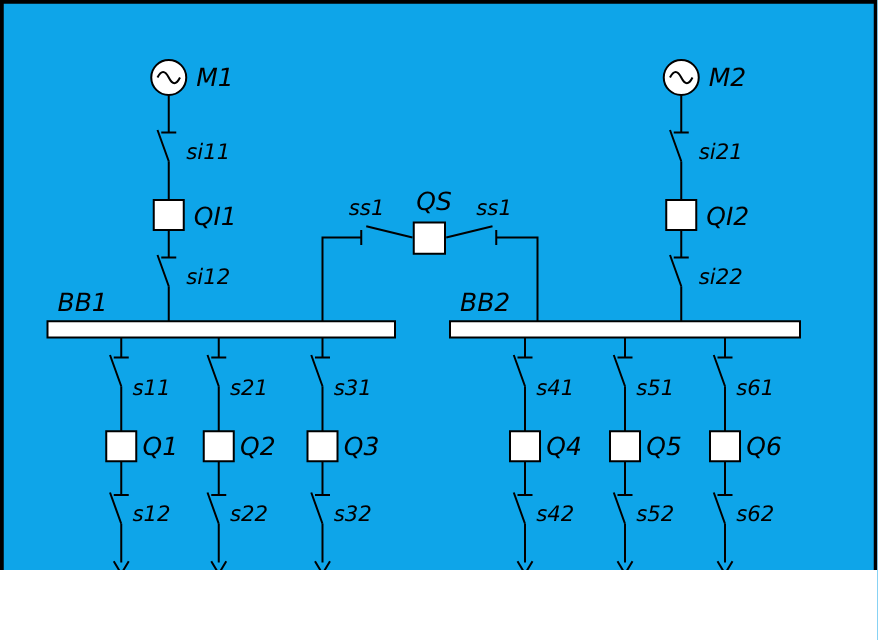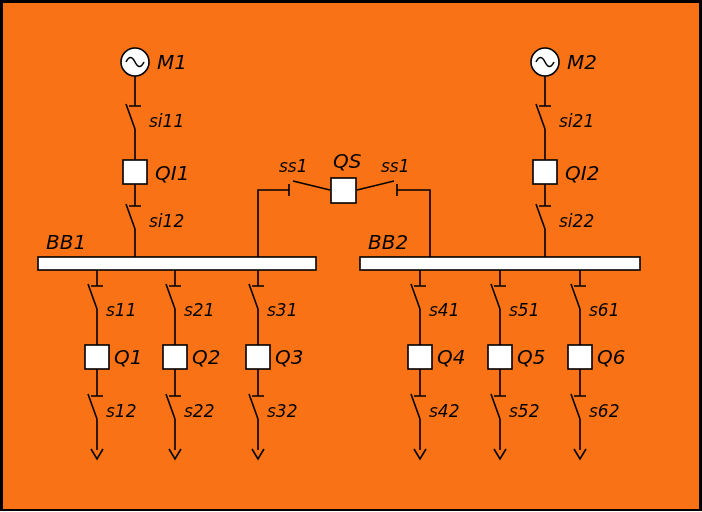--- a/index.html
+++ b/index.html
@@ -1,16 +1,16 @@
 <!DOCTYPE html>
 <html><head>
 <meta charset="utf-8">
 <style>
   html,body{margin:0;padding:0;background:#fff;}
-  .stage{width:702px;height:511px;position:relative;background:#f97316;}
+  .stage{width:702px;height:456px;position:relative;background:#0ea5e9;}
   svg{display:block;}
   .wire{stroke:#000;stroke-width:1.6;fill:none;}
   .sym{stroke:#000;stroke-width:1.6;fill:#fff;}
   .frame{stroke:#000;stroke-width:3;fill:none;}
   text{font-family:"DejaVu Sans","Liberation Sans",sans-serif;font-style:italic;fill:#000;}
   .big{font-size:20px;}
   .small{font-size:17px;}
 </style>
 </head>
 <body>

